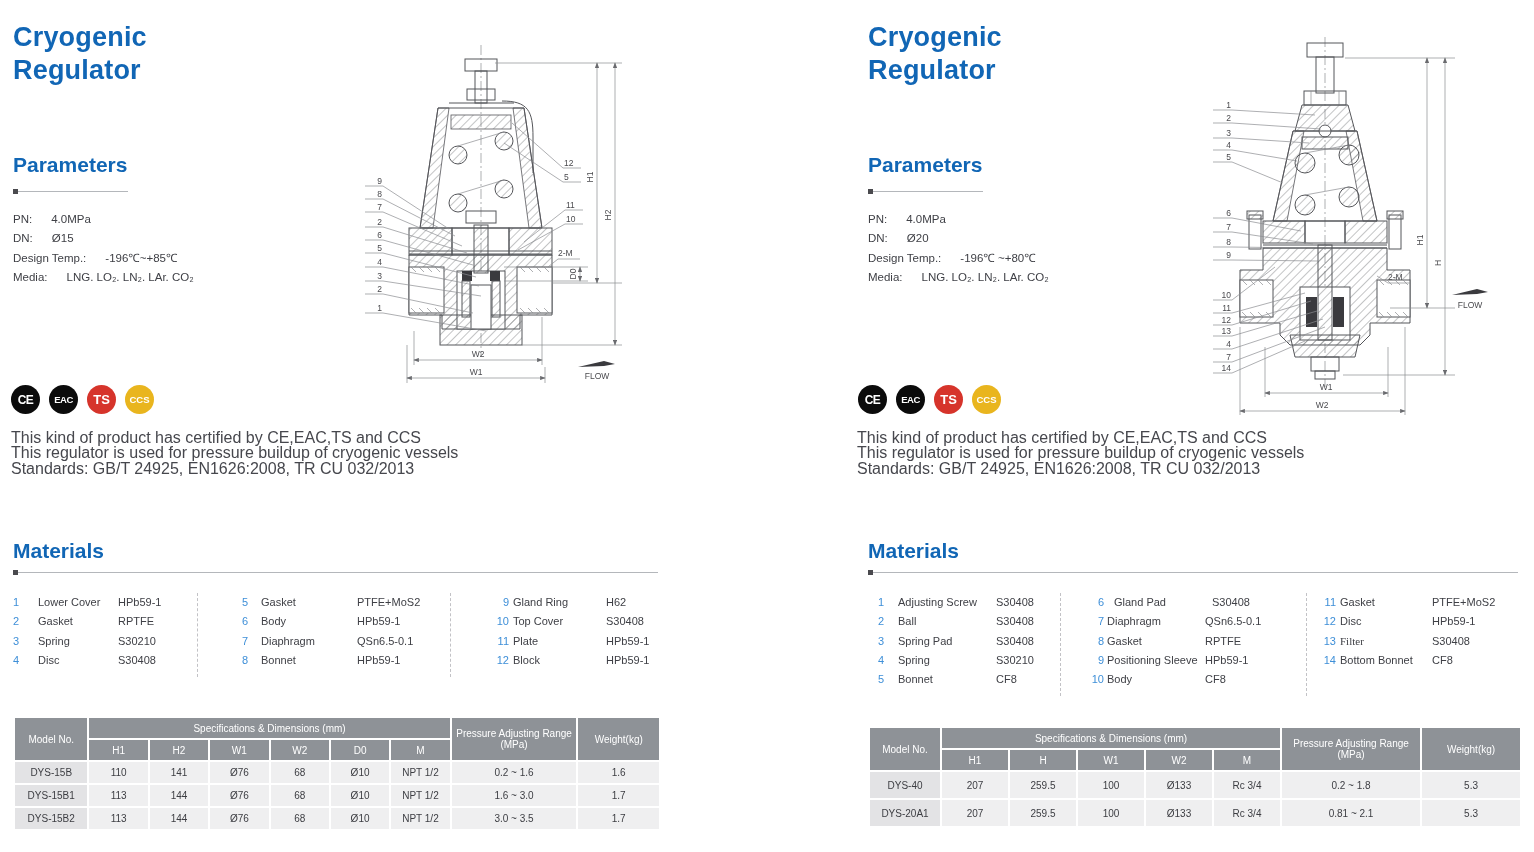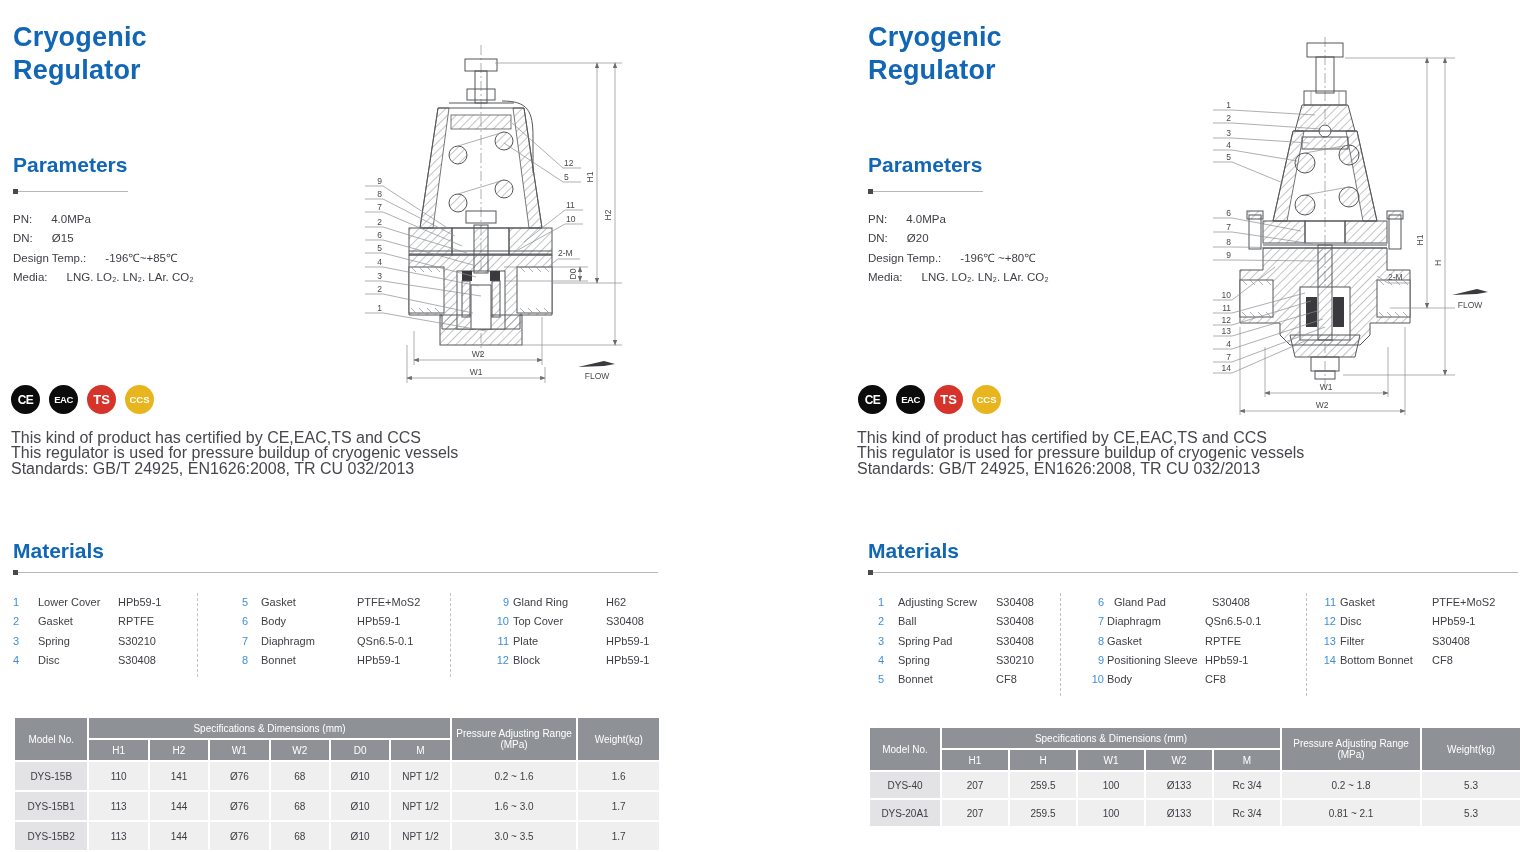--- a/index.html
+++ b/index.html
@@ -27,21 +27,21 @@
   .mat-block { position:absolute; font-size:11px; color:#3f4046; }
   .mat-col { position:absolute; top:0; }
   .mat-row { display:flex; line-height:19.3px; white-space:nowrap; }
   .mat-row .num { color:#3e8fd8; }
   .vdash { position:absolute; border-left:1px dashed #c2c2c6; }
 
   table.spec { position:absolute; border-collapse:separate; border-spacing:2px; table-layout:fixed; }
   table.spec th { background:#8e9297; color:#fff; font-size:10px; font-weight:400; text-align:center; vertical-align:middle; line-height:11px; }
   table.spec td { font-size:10px; color:#3c3d42; text-align:center; vertical-align:middle; background:#efeff0; }
   table.spec td.model { background:#e3e3e5; }
-  #ltable th { height:20px; } #ltable td { height:28px; }
+  #ltable th { height:20px; } #ltable td { height:21px; }
   #rtable th { height:20px; } #rtable td { height:26px; }
 
   svg { position:absolute; }
   svg text { font-family:"Liberation Sans", sans-serif; font-size:8.5px; fill:#4a4a4e; }
   .dwg-stroke { stroke:#55565a; fill:none; stroke-width:1; }
   .dwg-thin { stroke:#8b8c90; fill:none; stroke-width:0.7; }
   .dwg-center { stroke:#8b8c90; stroke-width:0.7; stroke-dasharray:10 3 2 3; fill:none; }
   .leader { stroke:#8b8c90; stroke-width:0.7; fill:none; }
 </style>
 </head>
@@ -430,21 +430,21 @@
           <span style="width:92px; margin-left:4px;">Gasket</span>
           <span>PTFE+MoS2</span>
         </div>
       <div class="mat-row">
           <span class="num" style="width:24px; text-align:right;">12</span>
           <span style="width:92px; margin-left:4px;">Disc</span>
           <span>HPb59-1</span>
         </div>
       <div class="mat-row">
           <span class="num" style="width:24px; text-align:right;">13</span>
-          <span style="width:92px; margin-left:4px;">Filter</span>
+          <span style="width:92px; margin-left:4px;font-family:Liberation Serif, serif;">Filter</span>
           <span>S30408</span>
         </div>
       <div class="mat-row">
           <span class="num" style="width:24px; text-align:right;">14</span>
           <span style="width:92px; margin-left:4px;">Bottom Bonnet</span>
           <span>CF8</span>
         </div>
     </div>
   </div>
 

